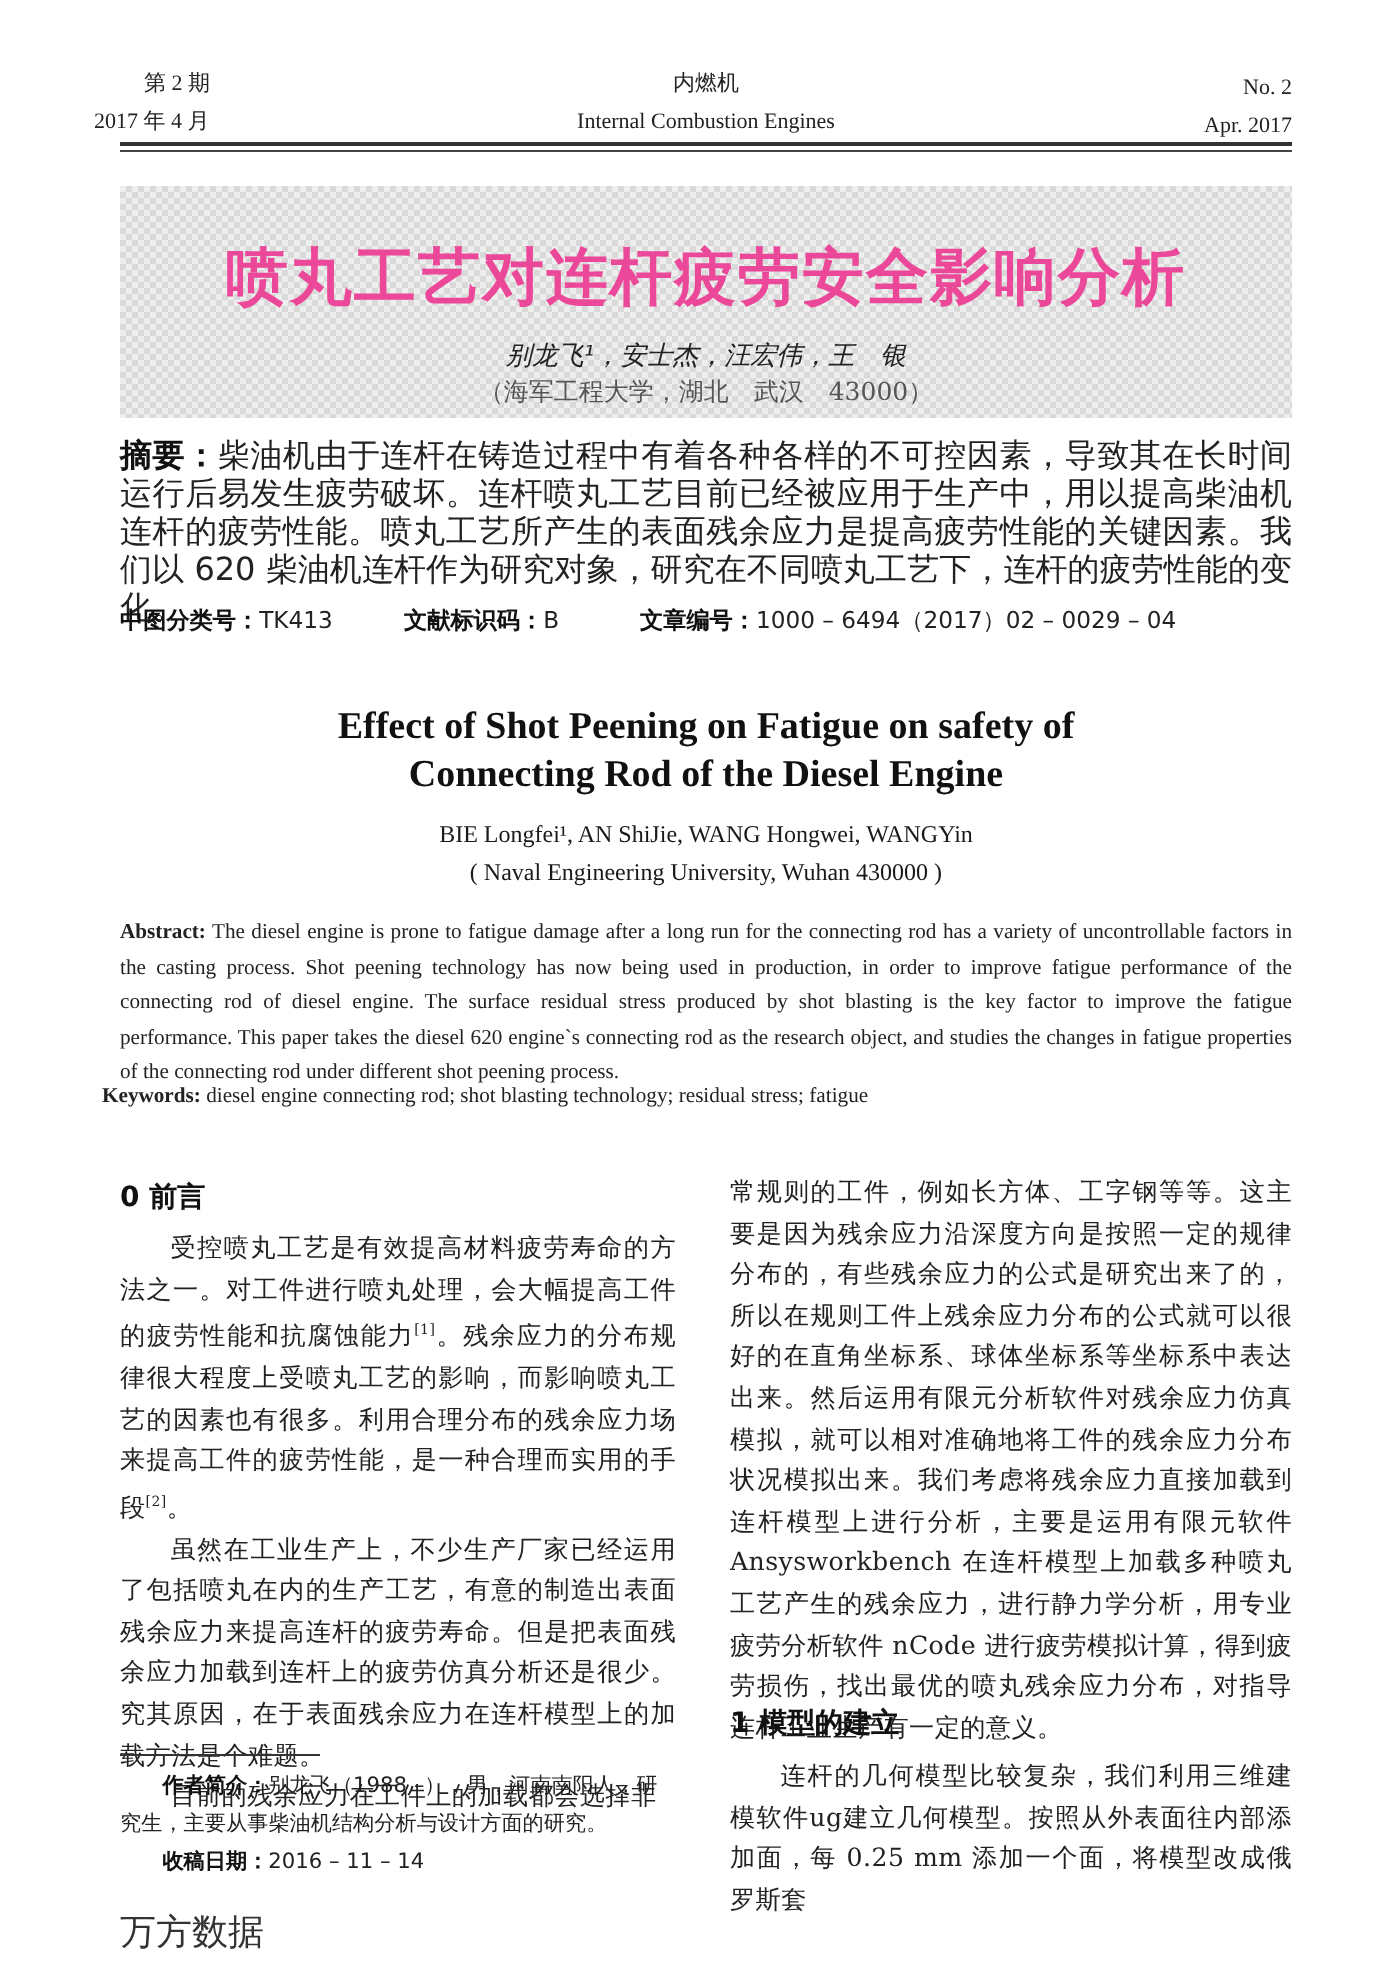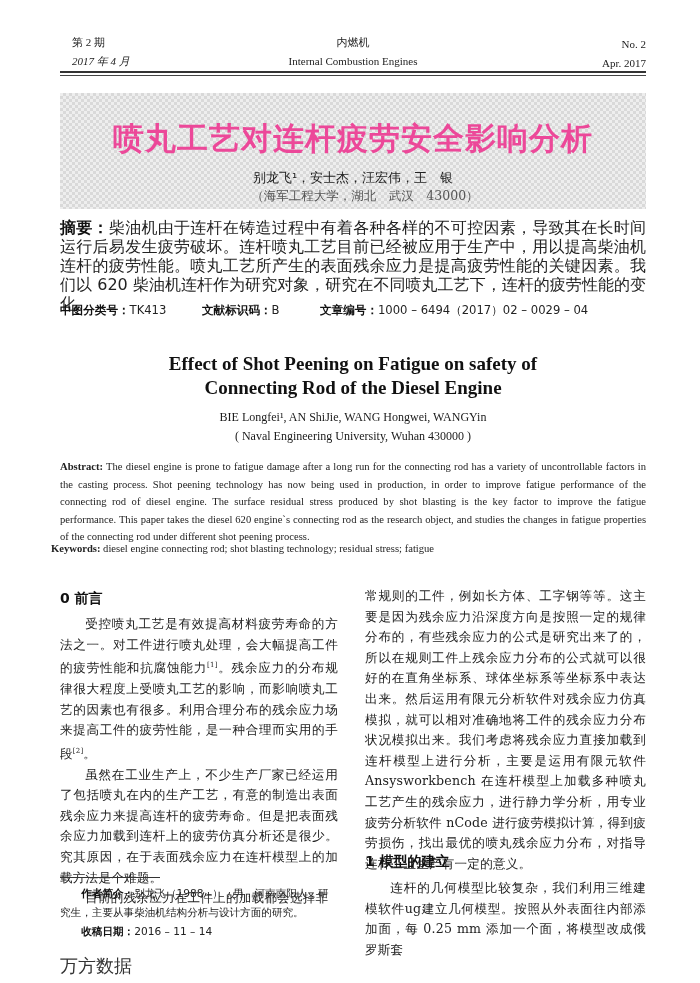--- a/index.html
+++ b/index.html
@@ -13,22 +13,22 @@
   
   .banner { left:60px; top:93px; width:586px; height:116px;
     background-color:#eeeeee;
     background-image:
       linear-gradient(45deg, #d9d9d9 25%, transparent 25%, transparent 75%, #d9d9d9 75%),
       linear-gradient(45deg, #d9d9d9 25%, transparent 25%, transparent 75%, #d9d9d9 75%);
     background-size:6px 6px; background-position:0 0, 3px 3px; }
   .cn-title { left:60px; width:586px; top:118px; text-align:center; font-size:31px; font-weight:bold;
     letter-spacing:1px; font-family:"DejaVu Sans", "Liberation Sans", sans-serif; color:#ec4899; }
   .cn-authors { left:60px; width:586px; top:169px; text-align:center; font-size:13px; color:#222;
-    font-family:"DejaVu Sans", sans-serif; }
-  .cn-affil { left:60px; width:586px; top:188px; text-align:center; font-size:12.5px; color:#555;margin-left:12px; }
+    font-family:"DejaVu Sans", sans-serif;font-style:italic; }
+  .cn-affil { left:60px; width:586px; top:188px; text-align:center; font-size:12.5px; color:#555; }
   
   .cn-abs { left:60px; width:586px; top:218px; font-size:16px; line-height:19px; color:#222;
     font-family:"DejaVu Sans", sans-serif; text-align:justify; }
   .lbl { font-weight:bold; color:#111; }
   .meta-row { left:60px; top:303px; width:586px; font-size:11.6px; font-family:"DejaVu Sans", sans-serif; color:#222; }
   .meta-row span.item { position:absolute; white-space:nowrap; }
   
   .en-title { left:60px; width:586px; top:352px; text-align:center; font-size:19px; line-height:24px;
     font-weight:bold; font-family:"Liberation Serif", serif; color:#111; }
   .en-authors { left:60px; width:586px; top:410px; text-align:center; font-size:12px; font-family:"Liberation Serif", serif; }
@@ -44,21 +44,21 @@
   .indent { text-indent:2em; }
   sup { font-size:7px; }
   .foot-rule { left:60px; top:877px; width:100px; height:1px; background:#333; }
   .foot { font-size:10.6px; line-height:19px; color:#222; font-family:"DejaVu Sans", sans-serif; }
   .wm { left:60px; top:954px; font-size:18px; color:#333; font-family:"DejaVu Sans", sans-serif;text-align:right; }
 </style>
 </head>
 <body>
 
 <div class="abs hdr" style="left:72px;top:35px;">第 2 期</div>
-<div class="abs hdr" style="left:72px;top:54px;font-style:italic;">2017 年 4 月</div>
+<div class="abs hdr" style="left:47px;top:54px;">2017 年 4 月</div>
 <div class="abs hdr" style="left:60px;width:586px;top:35px;text-align:center;">内燃机</div>
 <div class="abs hdr" style="left:60px;width:586px;top:54px;text-align:center;">Internal Combustion Engines</div>
 <div class="abs hdr" style="right:54px;top:37px;">No. 2</div>
 <div class="abs hdr" style="right:54px;top:56px;">Apr. 2017</div>
 <div class="abs hdr-rule-thick"></div>
 <div class="abs hdr-rule-thin"></div>
 
 <div class="abs banner"></div>
 <div class="abs cn-title">喷丸工艺对连杆疲劳安全影响分析</div>
 <div class="abs cn-authors">别龙飞¹，安士杰，汪宏伟，王　银</div>

